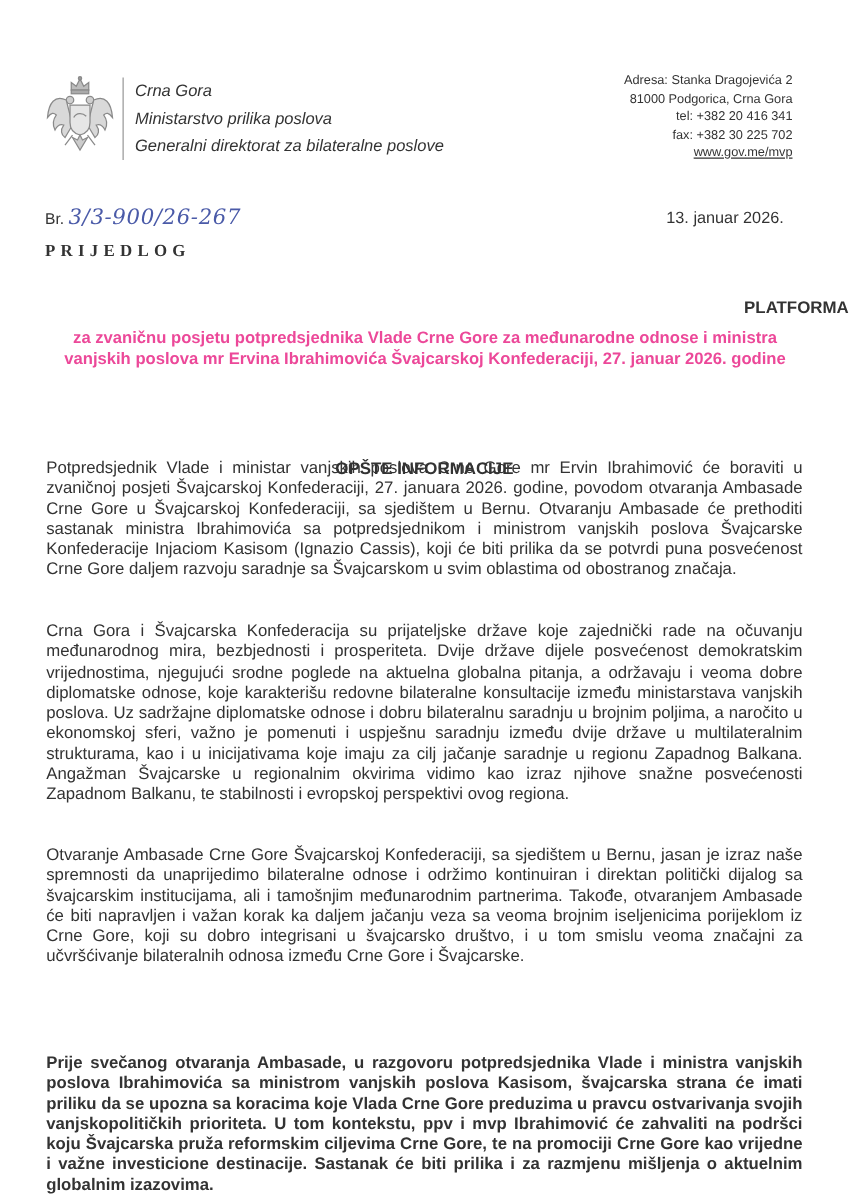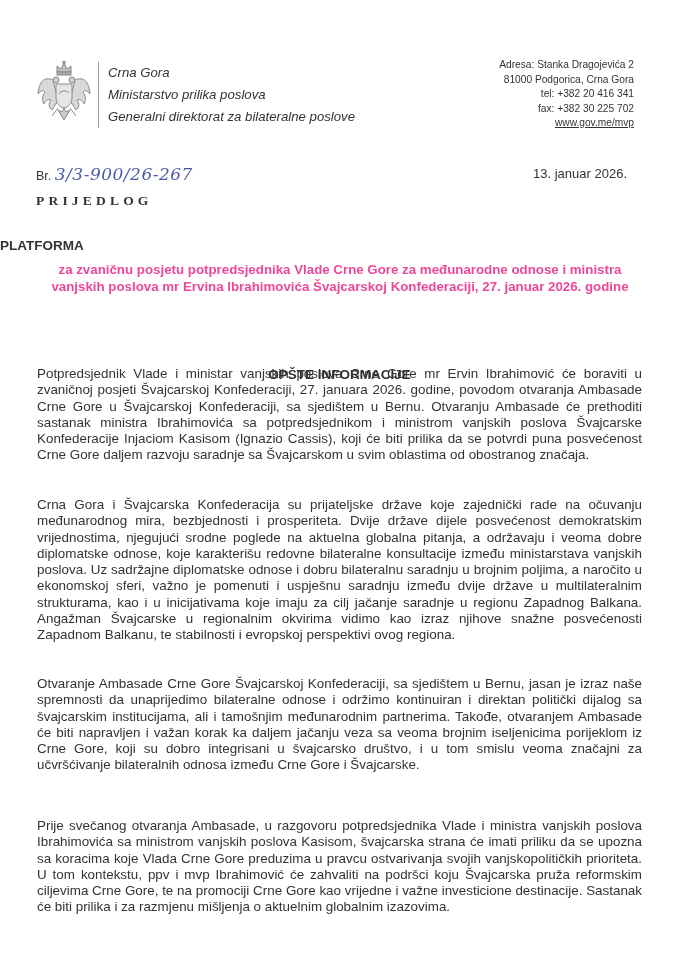--- a/index.html
+++ b/index.html
@@ -15,31 +15,31 @@
     .org { position: absolute; left: 108px; top: 62px; font-size: 13.2px; line-height: 22px; color: #333; }
     .org div { white-space: nowrap; font-style: italic; }
     .contact { position: absolute; right: 45px; top: 58px; text-align: right; font-size: 10.2px; line-height: 14.5px; color: #333; }
     .contact .url { text-decoration: underline; }
 
     .ref { position: absolute; left: 36px; top: 164px; font-size: 12.5px; color: #333; }
     .ref .hand { font-family: "DejaVu Serif", serif; font-style: italic; color: #4a5aa8; font-size: 17px; letter-spacing: 0.5px; }
     .date { position: absolute; right: 52px; top: 166px; font-size: 13px; color: #333; }
     .prijedlog { position: absolute; left: 36px; top: 193px; font-size: 13.5px; font-weight: bold; letter-spacing: 4.2px; color: #333; font-family: Liberation Serif, serif; }
 
-    .title { position: absolute; left: 0; width: 679px; top: 238px; text-align: left; font-size: 13.5px; font-weight: bold; color: #333; }
+    .title { position: absolute; left: 0; width: 679px; top: 238px; text-align: right; font-size: 13.5px; font-weight: bold; color: #333; }
     .subtitle { position: absolute; left: 50px; width: 580px; top: 262px; text-align: center; font-size: 13.3px; font-weight: bold; line-height: 16.5px; color: #ec4899; }
 
     .section { position: absolute; left: 0; width: 679px; top: 367px; text-align: center; font-size: 13.5px; font-weight: bold; color: #333; }
 
     .body { position: absolute; left: 37px; width: 605px; font-size: 13.4px; line-height: 16.3px; color: #333; text-align: justify; }
     .body p { margin: 0; }
     .p1 { top: 366px; }
     .p2 { top: 497px; }
     .p3 { top: 676px; }
-    .p4 { top: 818px; }
+    .p4 { top: 842px; font-weight: bold; }
   </style>
 </head>
 <body>
 
 <div class="page">
 
   <div class="emblem">
     <svg width="56" height="68" viewBox="0 0 56 68">
       <g fill="none" stroke="#8a8a8a" stroke-width="1">
 

